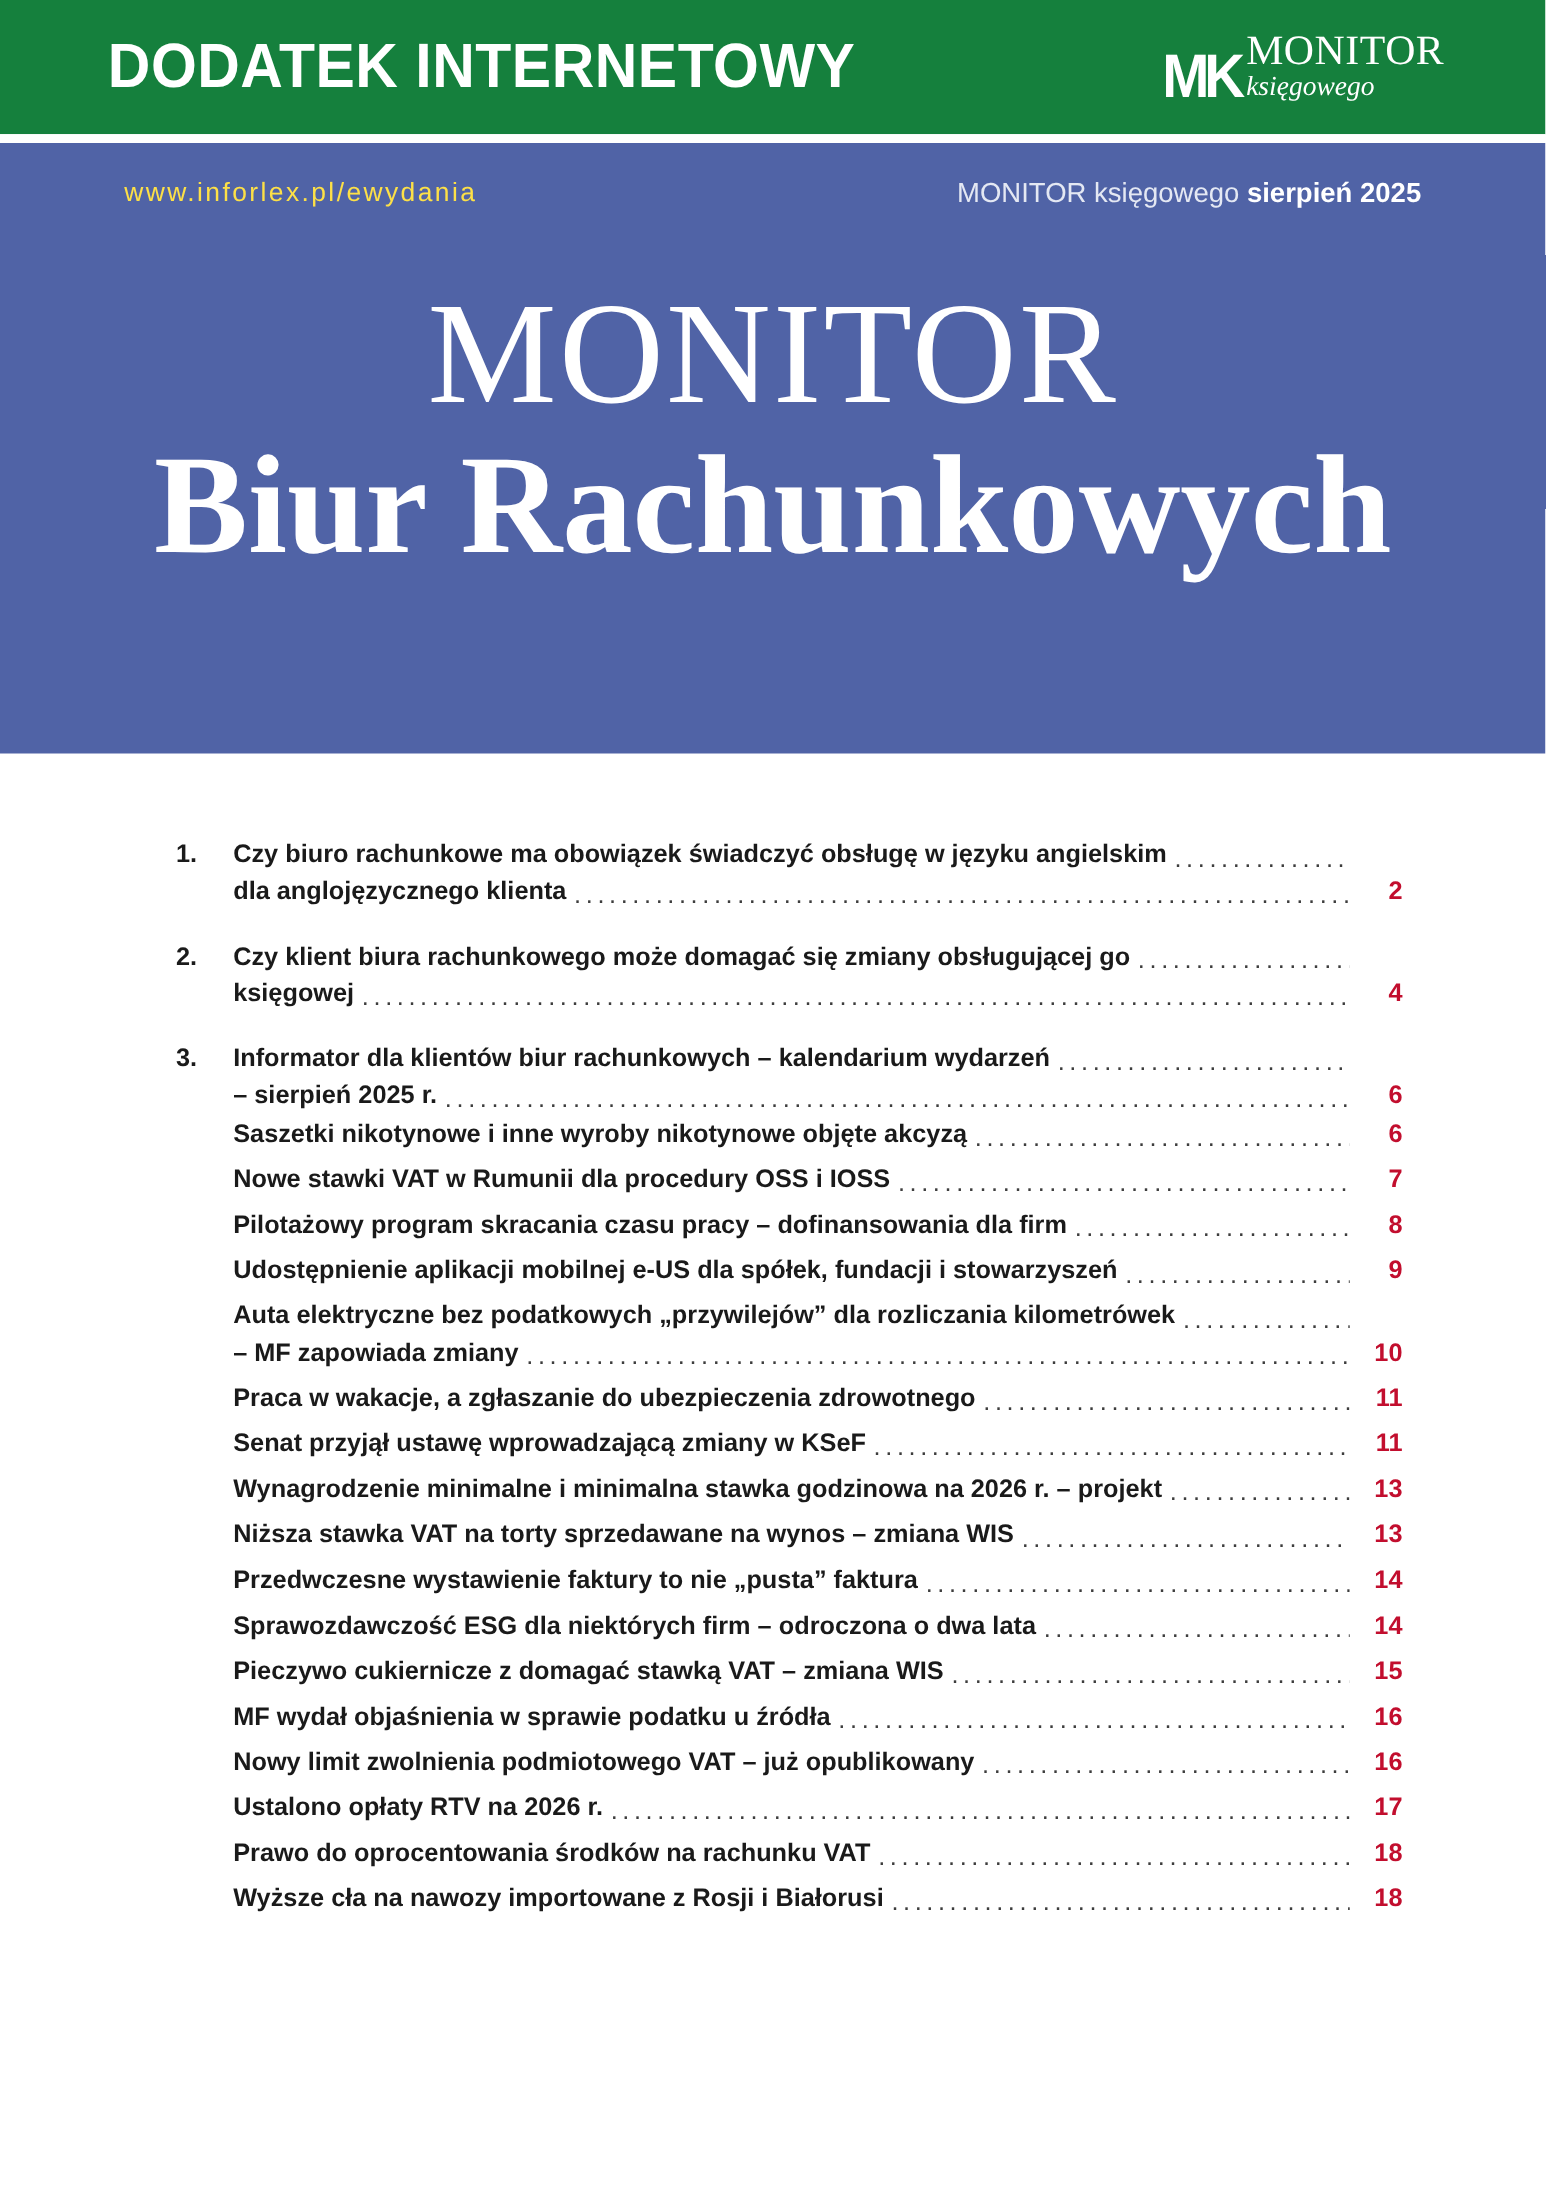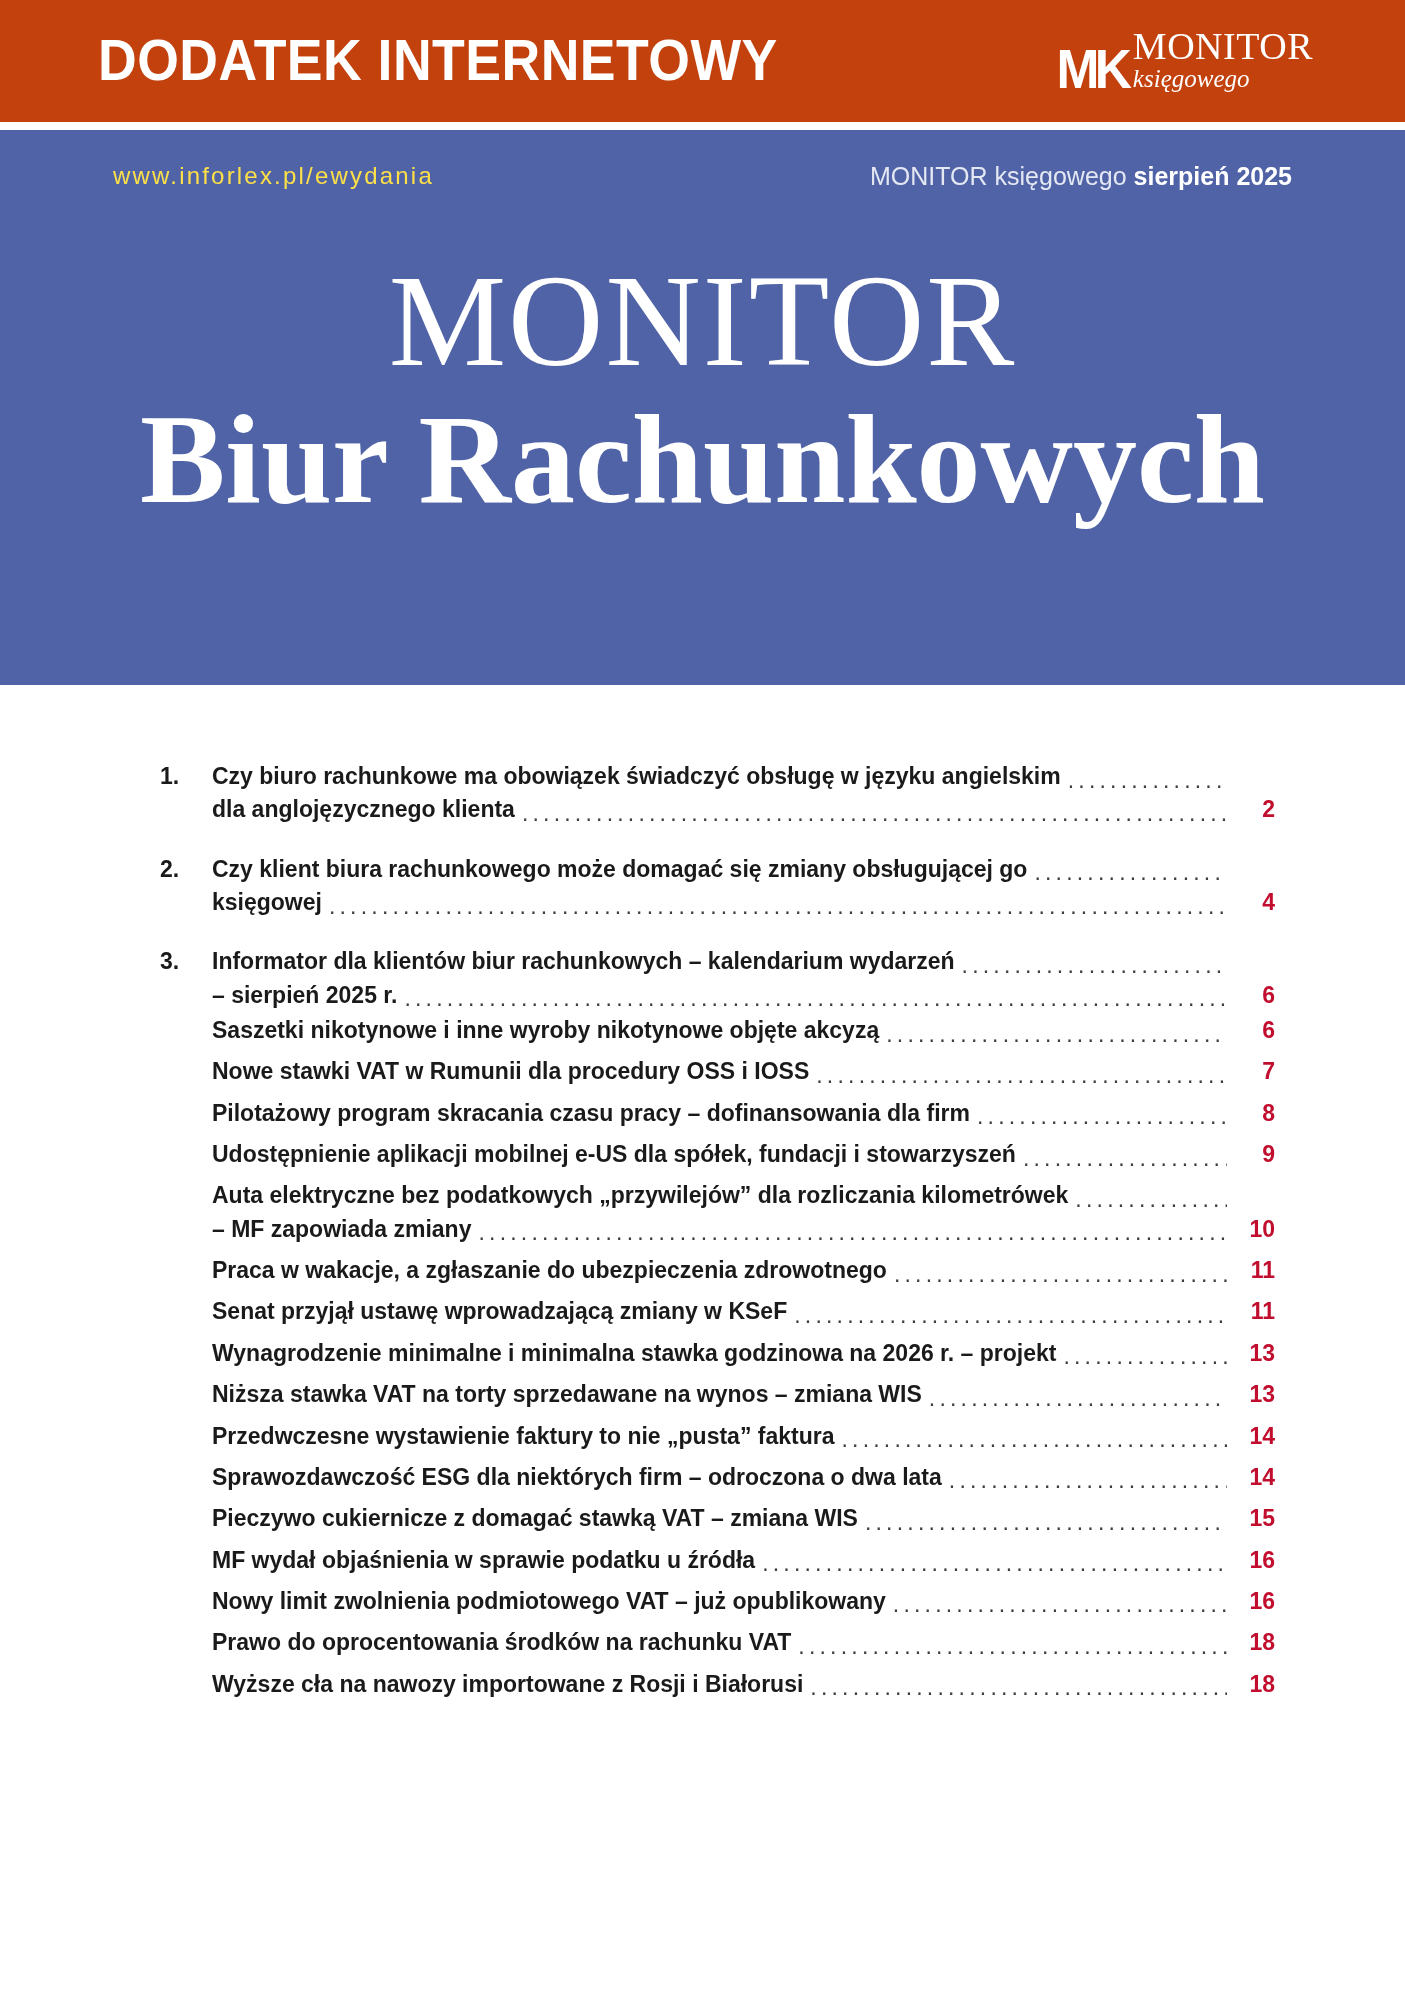--- a/index.html
+++ b/index.html
@@ -16,21 +16,21 @@
     overflow: hidden;
     position: relative;
   }
 
   
   .masthead {
     position: absolute;
     top: 0; left: 0;
     width: 1405px;
     height: 122px;
-    background: #c2410c;
+    background: #15803d;
     display: flex;
     align-items: center;
   }
   .masthead-title {
     position: absolute;
     left: 98px;
     top: 50%;
     transform: translateY(-52%);
     color: #ffffff;
     font-family: "Liberation Sans", sans-serif;
@@ -413,20 +413,27 @@
           </div>
           <div class="subitem">
             <div class="line">
               <span class="txt">Nowy limit zwolnienia podmiotowego VAT – już opublikowany</span>
               <span class="leader"></span>
               <span class="pg">16</span>
             </div>
           </div>
           <div class="subitem">
             <div class="line">
+              <span class="txt">Ustalono opłaty RTV na 2026 r.</span>
+              <span class="leader"></span>
+              <span class="pg">17</span>
+            </div>
+          </div>
+          <div class="subitem">
+            <div class="line">
               <span class="txt">Prawo do oprocentowania środków na rachunku VAT</span>
               <span class="leader"></span>
               <span class="pg">18</span>
             </div>
           </div>
           <div class="subitem">
             <div class="line">
               <span class="txt">Wyższe cła na nawozy importowane z Rosji i Białorusi</span>
               <span class="leader"></span>
               <span class="pg">18</span>

